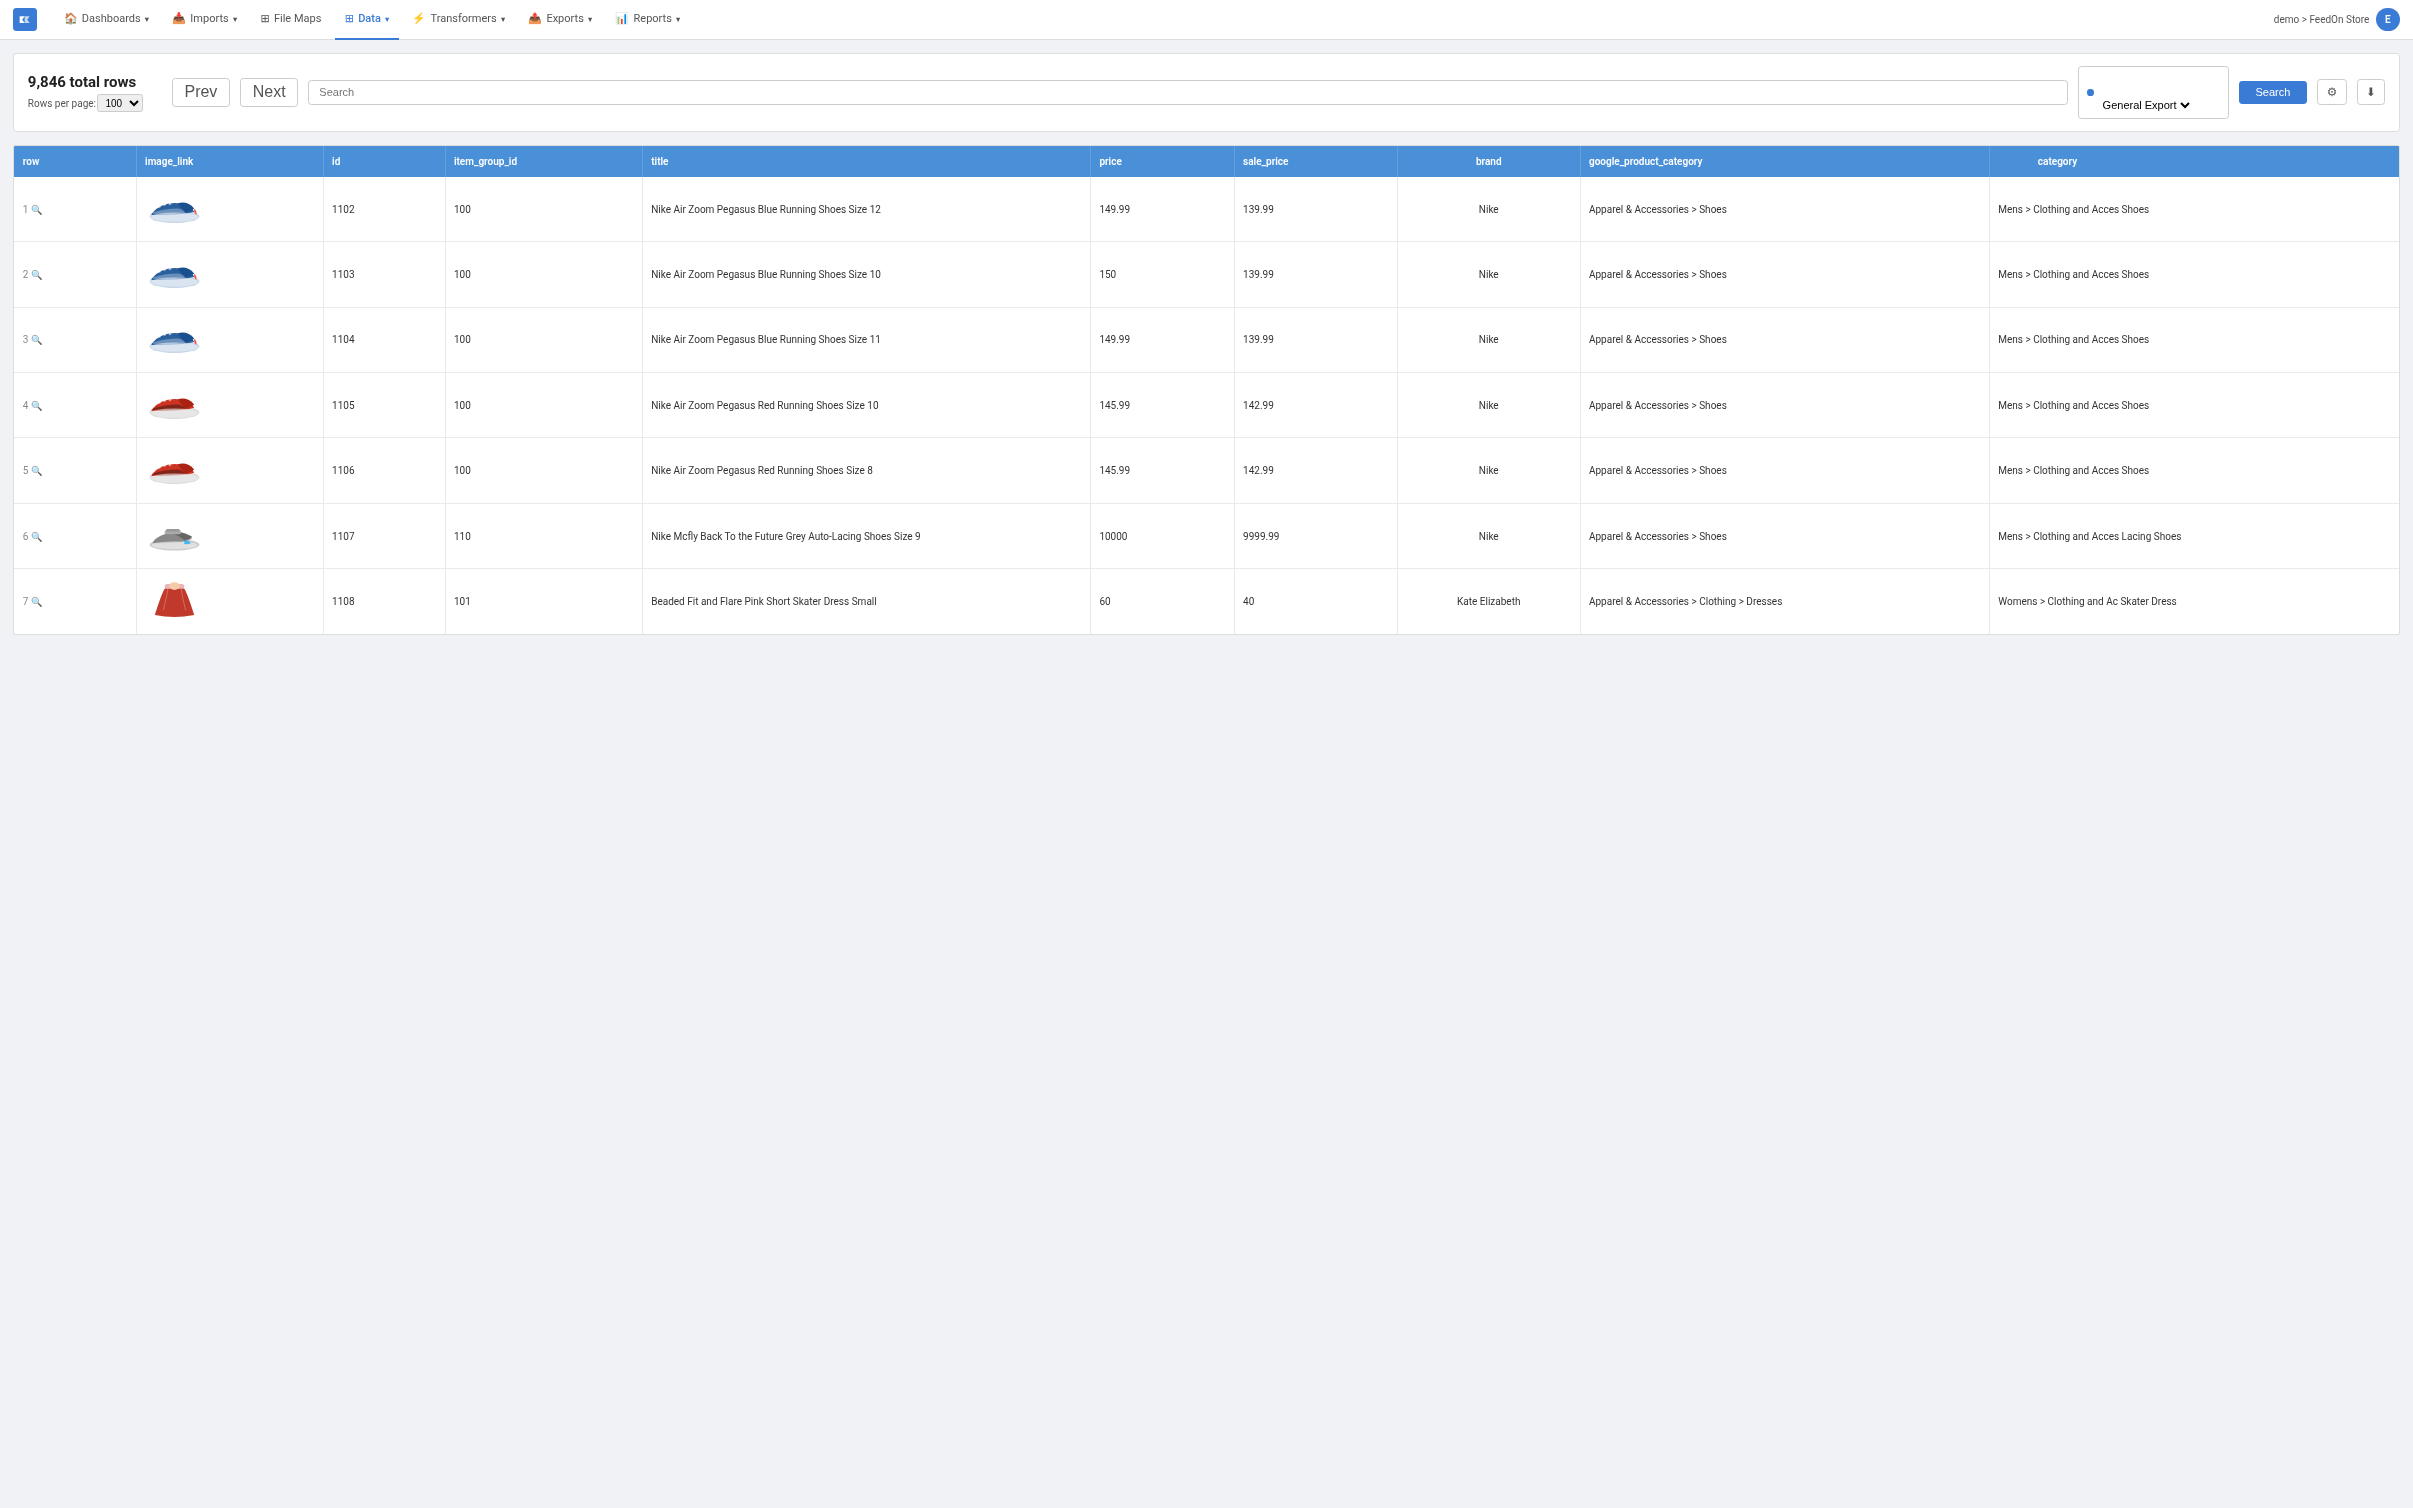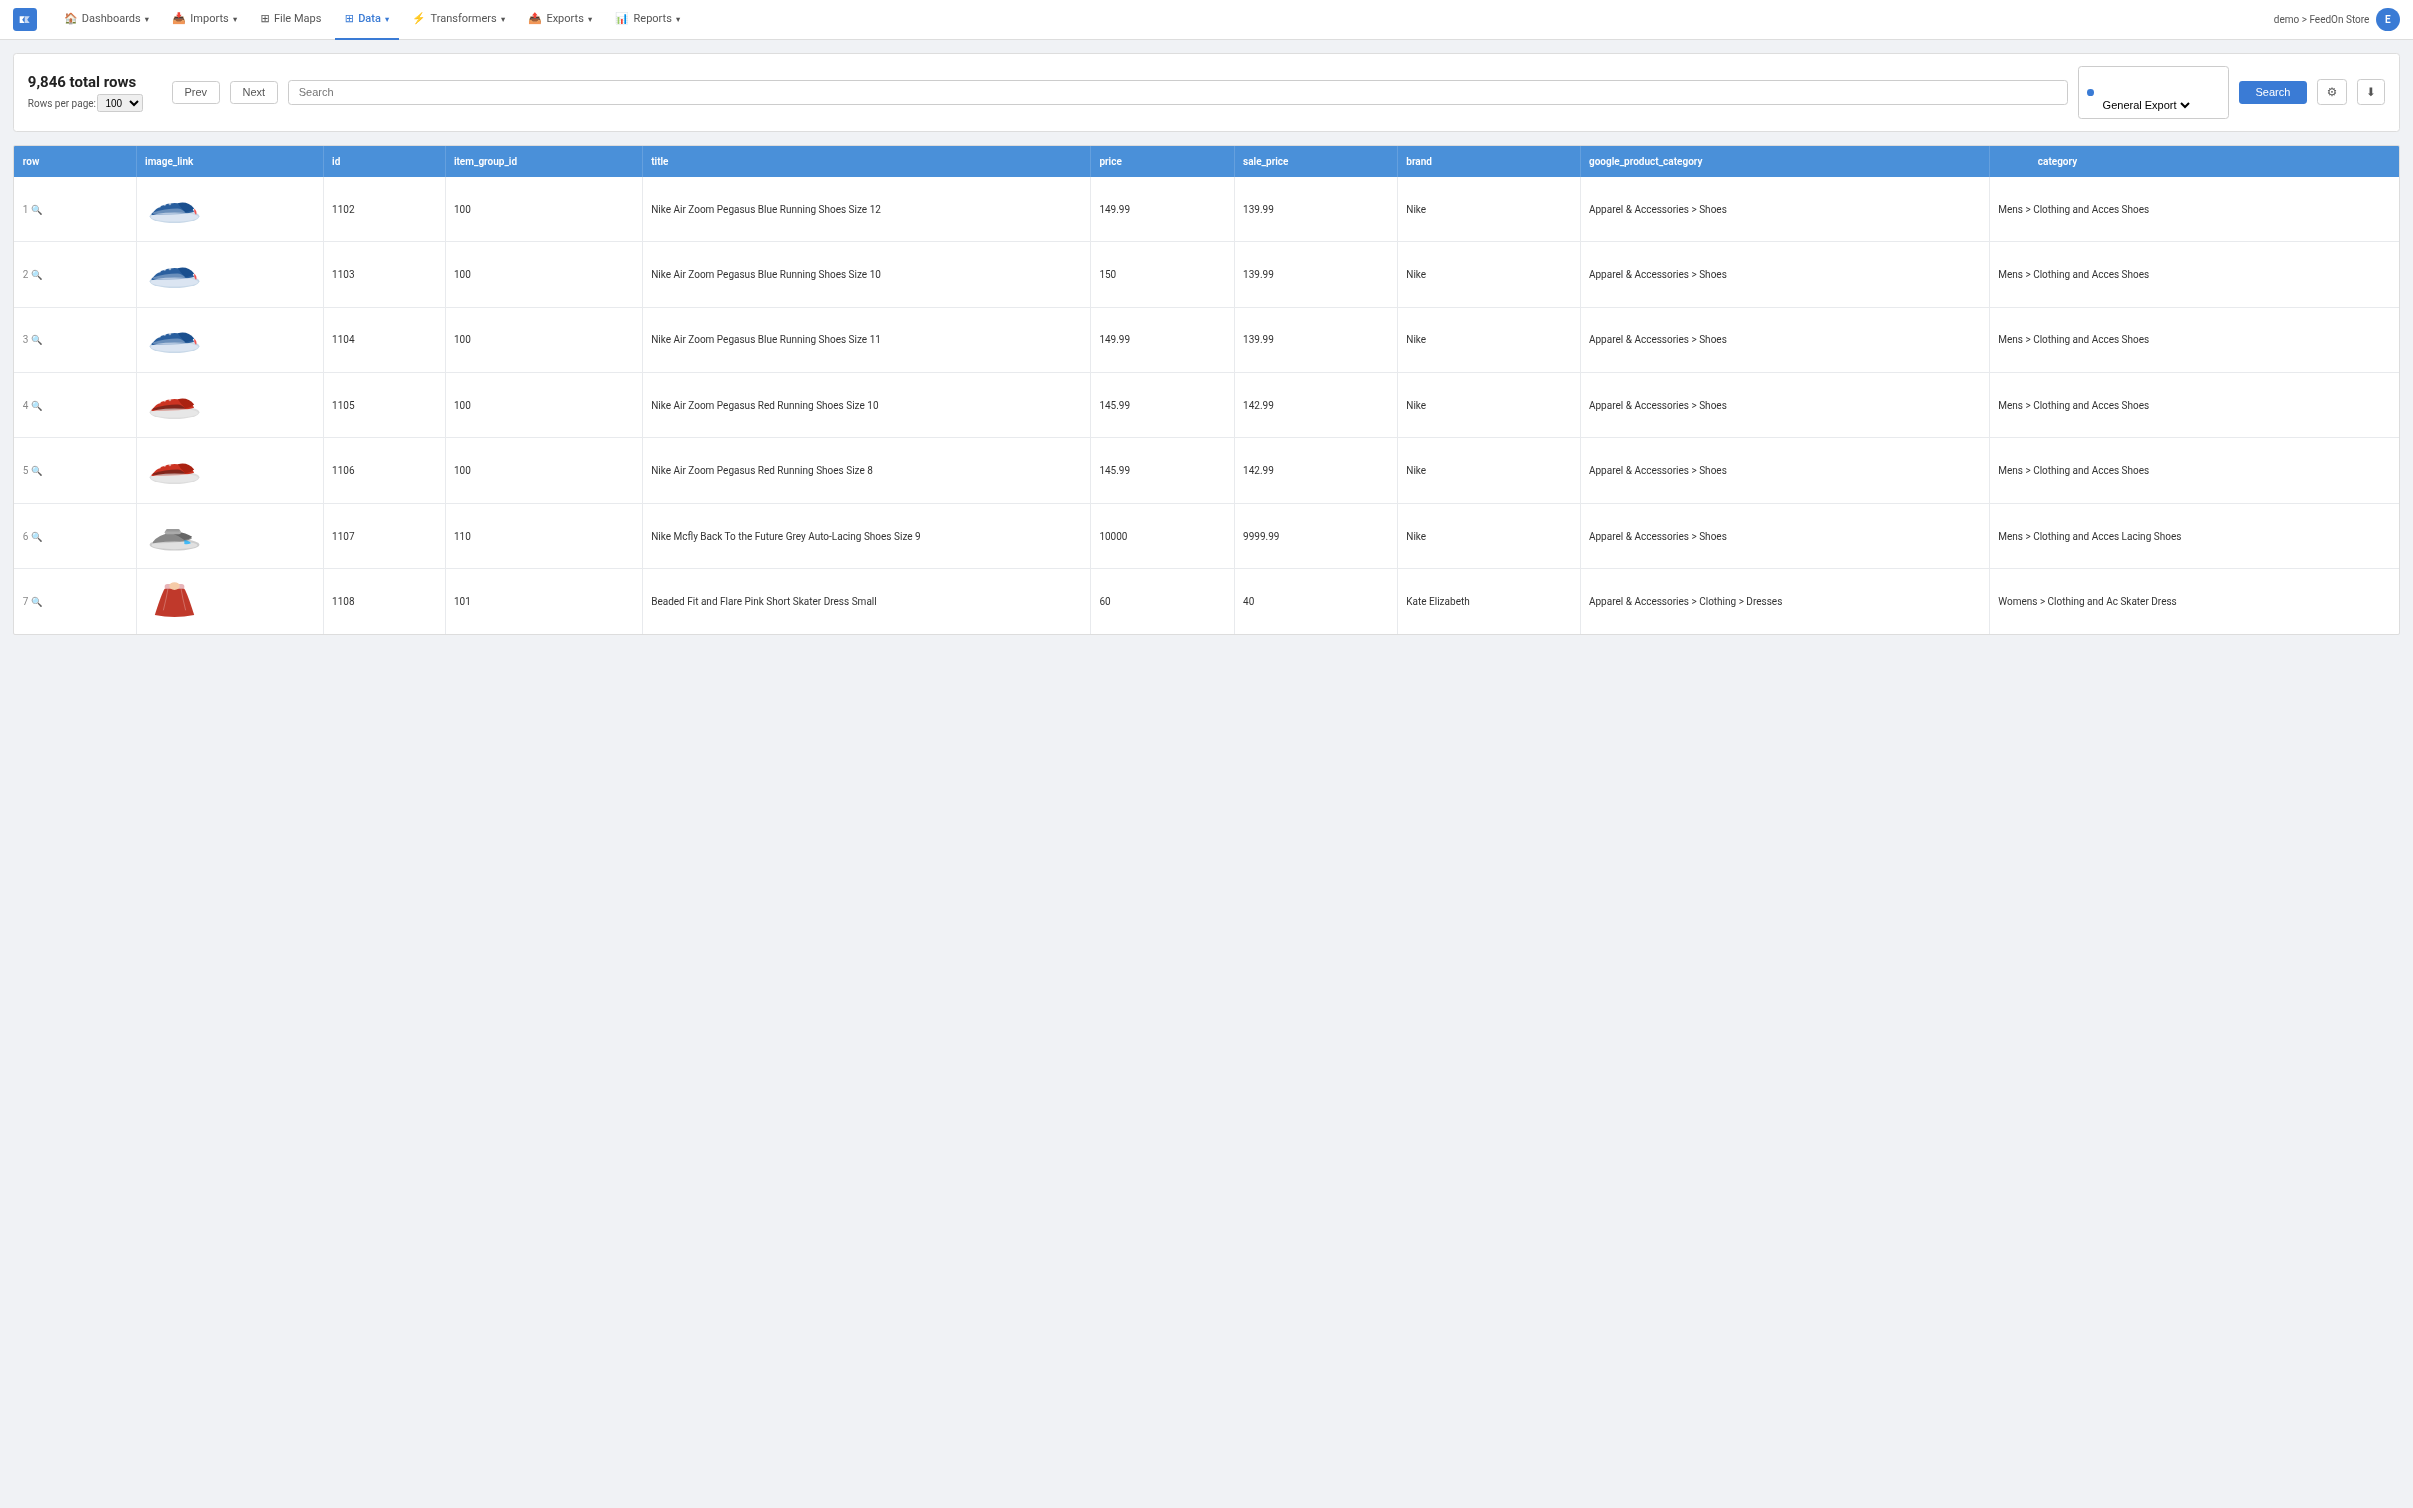--- a/index.html
+++ b/index.html
@@ -35,21 +35,21 @@
       padding: 11.7px 13.4px; display: flex; align-items: center; gap: 10px; margin-bottom: 13.4px;
     }
     .row-info { min-width: 134px; }
     .row-info .total { font-size: 15px; font-weight: 700; color: #222; }
     .row-info .per-page { font-size: 10px; color: #555; margin-top: 3.4px; display: flex; align-items: center; gap: 1px; }
     .row-info .per-page select {
       border: 0.8px solid #ccc; border-radius: 2.5px; padding: 1.7px 3.4px; font-size: 10px; cursor: pointer;
     }
     .btn-nav {
       padding: 4.2px 11.7px; border: 0.8px solid #ccc; background: #fff; border-radius: 3.4px;
-      font-size: 11px; cursor: pointer; color: #555;
+      font-size: 16px; cursor: pointer; color: #555;
     }
     .search-box {
       flex: 1; border: 0.8px solid #ccc; border-radius: 3.4px; padding: 5.9px 10px;
       font-size: 11px; color: #999; outline: none;
     }
     .export-select {
       border: 0.8px solid #ccc; border-radius: 3.4px; padding: 5.9px 8.4px;
       font-size: 11px; min-width: 151px; cursor: pointer; background: #fff;
       display: flex; align-items: center; gap: 5px;
     }
@@ -82,21 +82,21 @@
     tbody td:last-child { border-right: none; }
     .row-num { color: #888; white-space: nowrap; display: flex; align-items: center; gap: 3.4px; }
     .zoom-icon { font-size: 9.2px; color: #aaa; cursor: pointer; }
     .col-row { width: 50px; }
     .col-image { width: 75px; }
     .col-id { width: 50px; }
     .col-group { width: 75px; }
     .col-title { width: 184px; }
     .col-price { width: 59px; }
     .col-sale { width: 67px; }
-    .col-brand { width: 75px; }
+    .col-brand { width: 75px; text-align: center; }
     .col-gpc { width: 168px; margin-top: 43px; }
     .col-cat { width: 168px; }
 
     
     .shoe-svg { width: 59px; height: 49px; }
 
   </style>
 </head>
 <body>
 

